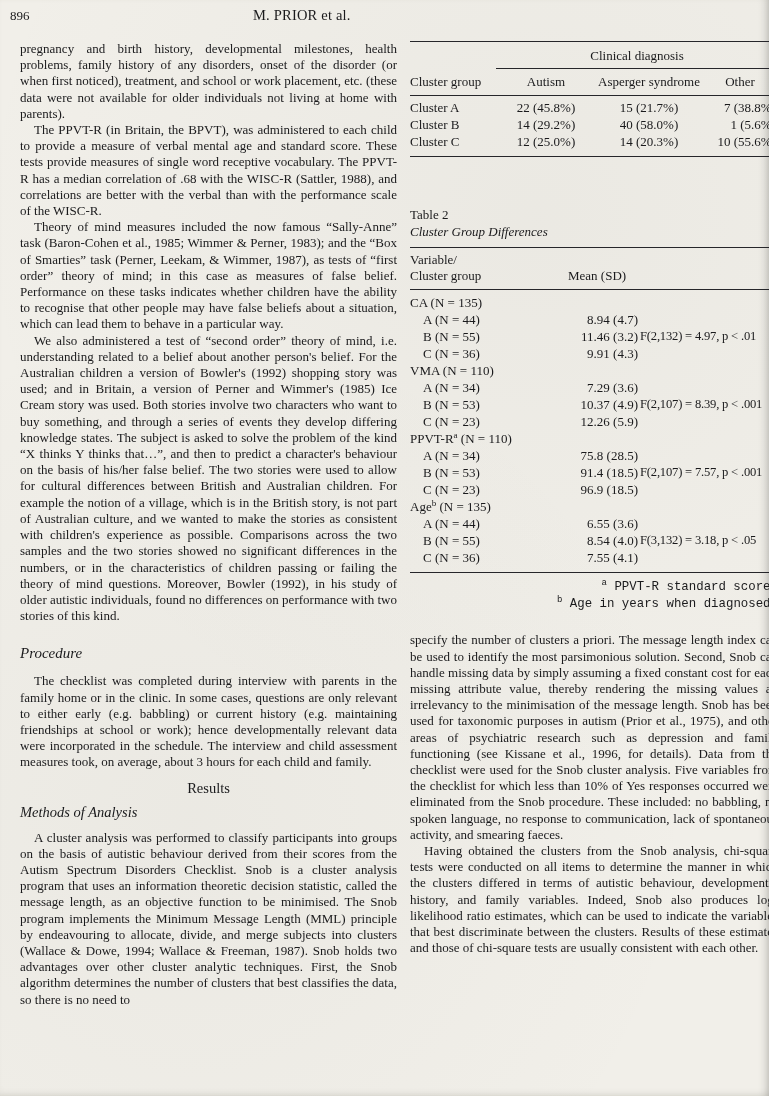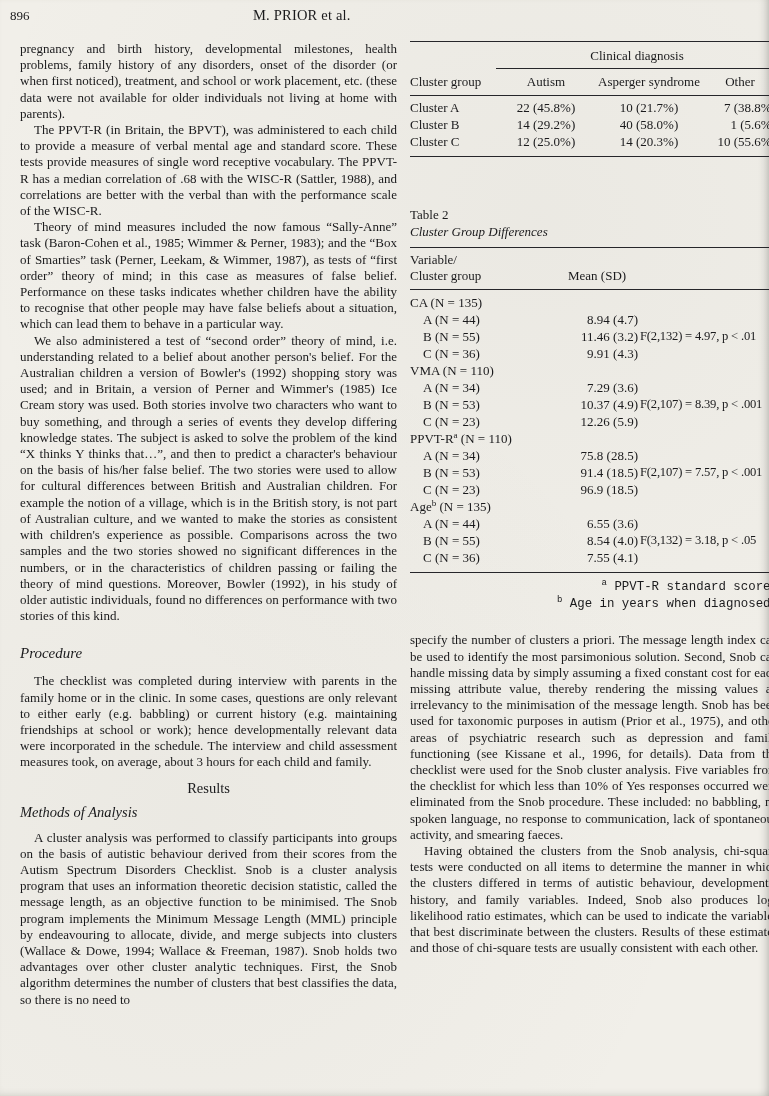--- a/index.html
+++ b/index.html
@@ -102,21 +102,21 @@
           <div class="t1-head">
             <div class="tc-l">Cluster group</div>
             <div class="tc-c">Autism</div>
             <div class="tc-c">Asperger syndrome</div>
             <div class="tc-c">Other</div>
           </div>
           <div class="t1-body">
             <div class="t1-row">
               <div class="tc-l">Cluster A</div>
               <div class="tc-c">22 (45.8%)</div>
-              <div class="tc-c">10 (21.7%)</div>
+              <div class="tc-c">15 (21.7%)</div>
               <div class="tc-r">7 (38.8%)</div>
             </div>
             <div class="t1-row">
               <div class="tc-l">Cluster B</div>
               <div class="tc-c">14 (29.2%)</div>
               <div class="tc-c">40 (58.0%)</div>
               <div class="tc-r">1 (5.6%)</div>
             </div>
             <div class="t1-row">
               <div class="tc-l">Cluster C</div>

